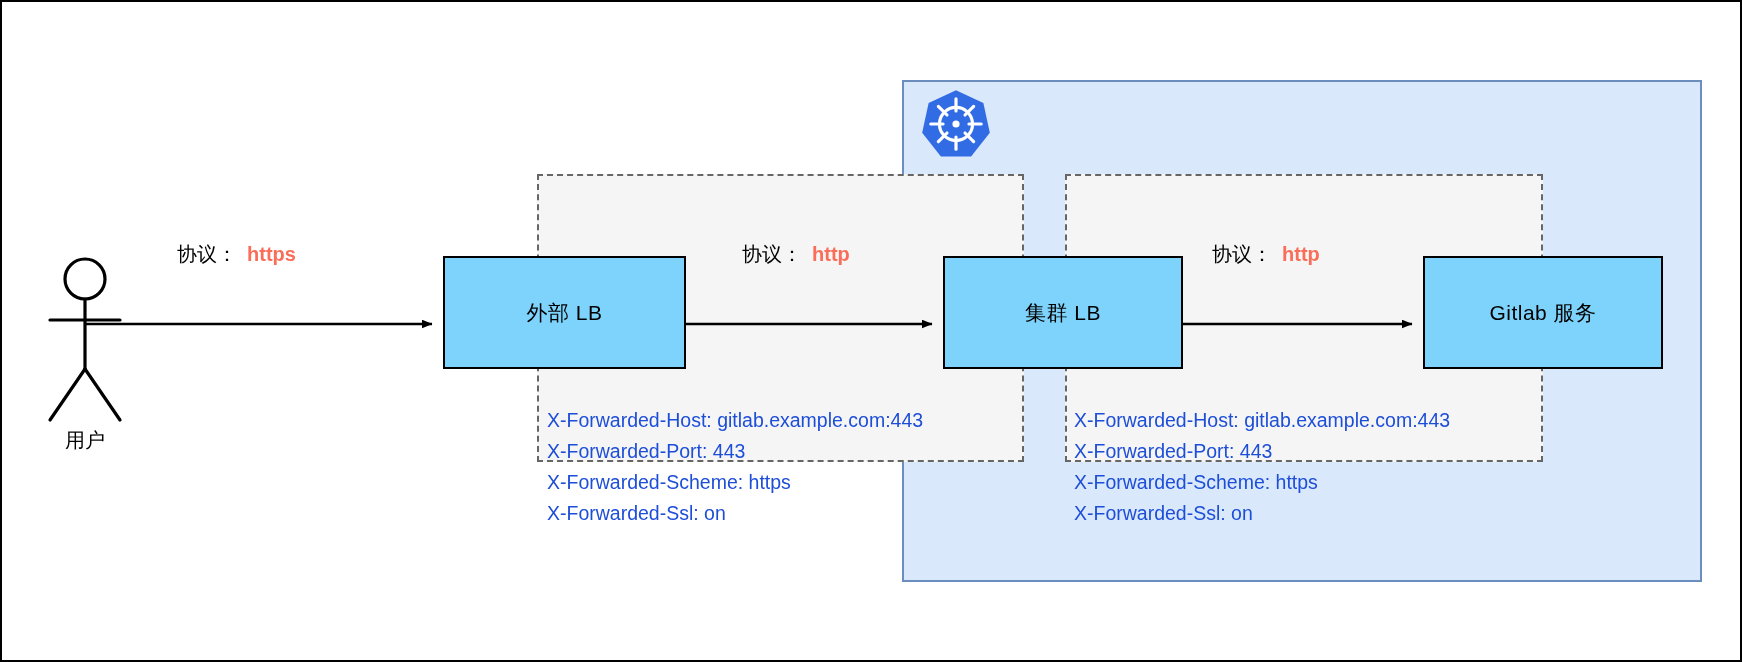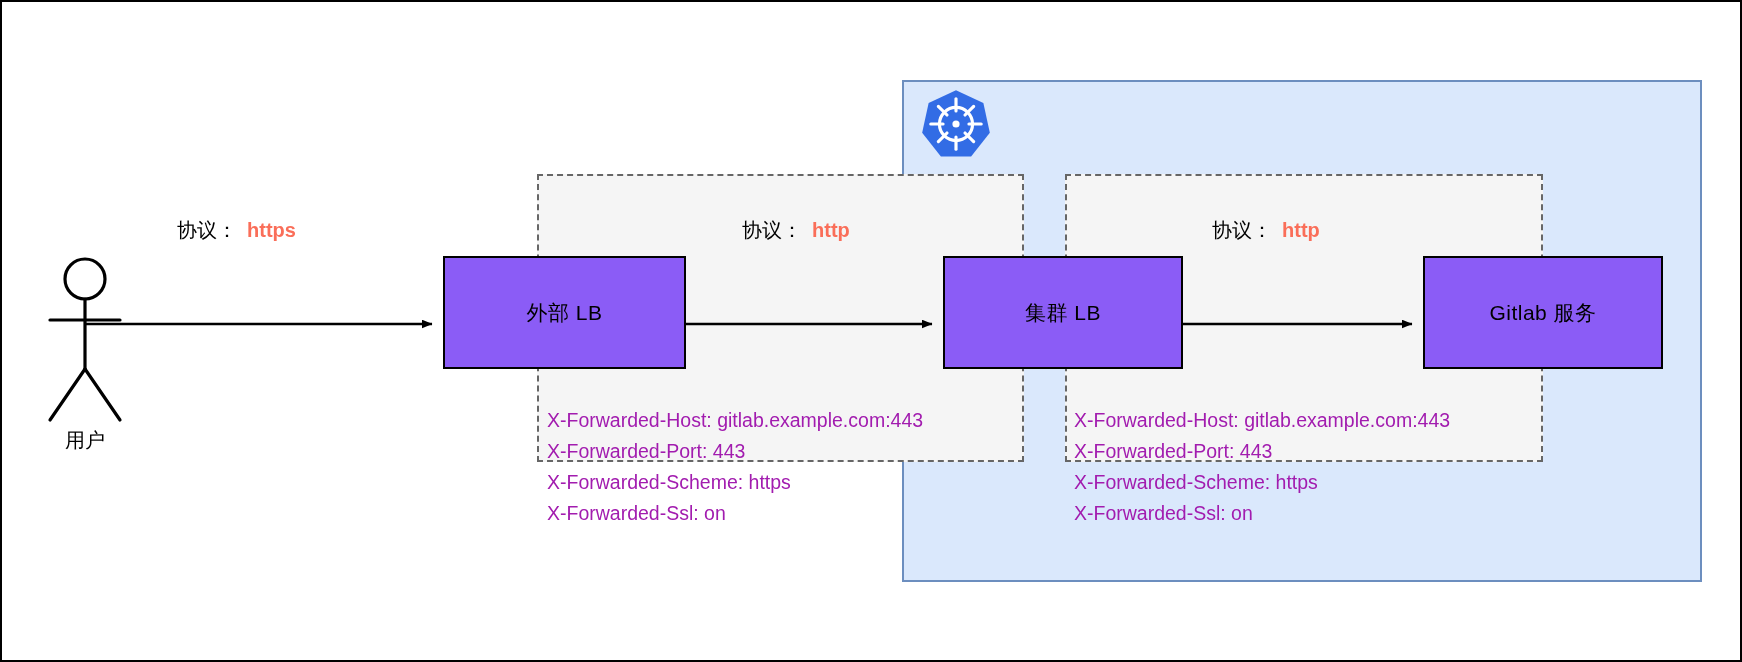--- a/index.html
+++ b/index.html
@@ -34,52 +34,53 @@
   
   .hop-region {
     background: #f5f5f5;
     border: 2px dashed #666666;
   }
   #hop-region-1 { left: 535px; top: 172px; width: 487px; height: 288px; }
   #hop-region-2 { left: 1063px; top: 172px; width: 478px; height: 288px; }
 
   
   .node-box {
-    background: #8b5cf6;
+    background: #7dd3fc;
     border: 2.5px solid #000000;
     display: flex;
     align-items: center;
     justify-content: center;
     font-size: 21px;
     color: #000000;
     letter-spacing: 0.5px;
   }
   #node-external-lb { left: 441px; top: 254px; width: 243px; height: 113px; }
   #node-cluster-lb  { left: 941px; top: 254px; width: 240px; height: 113px; }
   #node-gitlab      { left: 1421px; top: 254px; width: 240px; height: 113px; }
 
   
   .protocol-label {
     font-size: 20px;
     color: #000000;
     white-space: nowrap;
+    margin-top: 24px;
   }
   .protocol-label .proto-value {
     color: #fa6e59;
     font-weight: bold;
     margin-left: 10px;
   }
   #protocol-label-0 { left: 175px; top: 215px; }
   #protocol-label-1 { left: 740px; top: 215px; }
   #protocol-label-2 { left: 1210px; top: 215px; }
 
   
   .headers-block {
     font-size: 19.5px;
-    color: #a21caf;
+    color: #1d4ed8;
     line-height: 31px;
     white-space: nowrap;
   }
   #headers-block-1 { left: 545px; top: 403px; }
   #headers-block-2 { left: 1072px; top: 403px; }
 
   
   #actor-user { left: 28px; top: 255px; width: 110px; height: 170px; }
   #actor-user-label {
     left: 28px; top: 392px; width: 110px;

